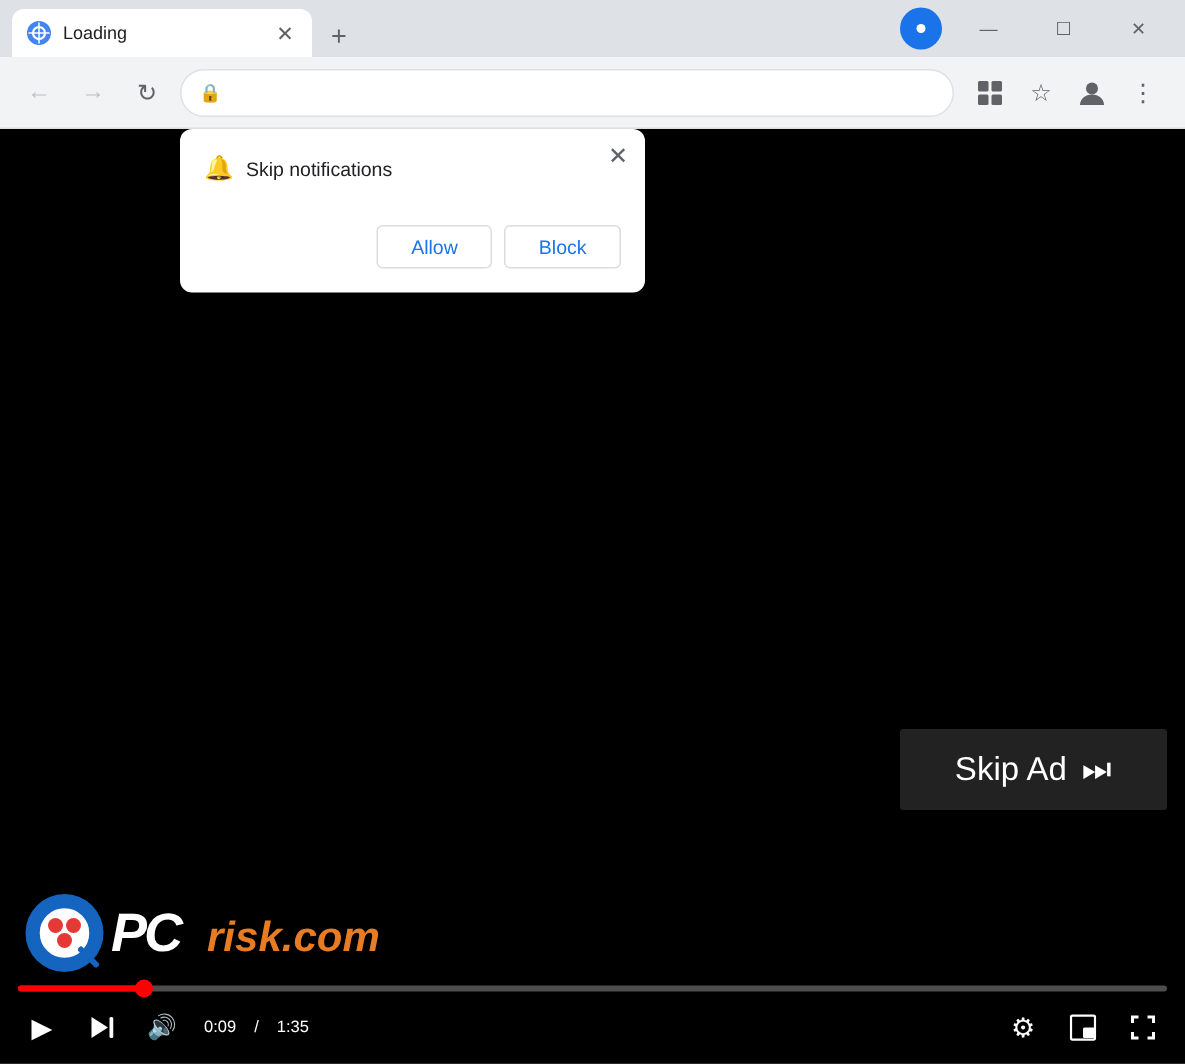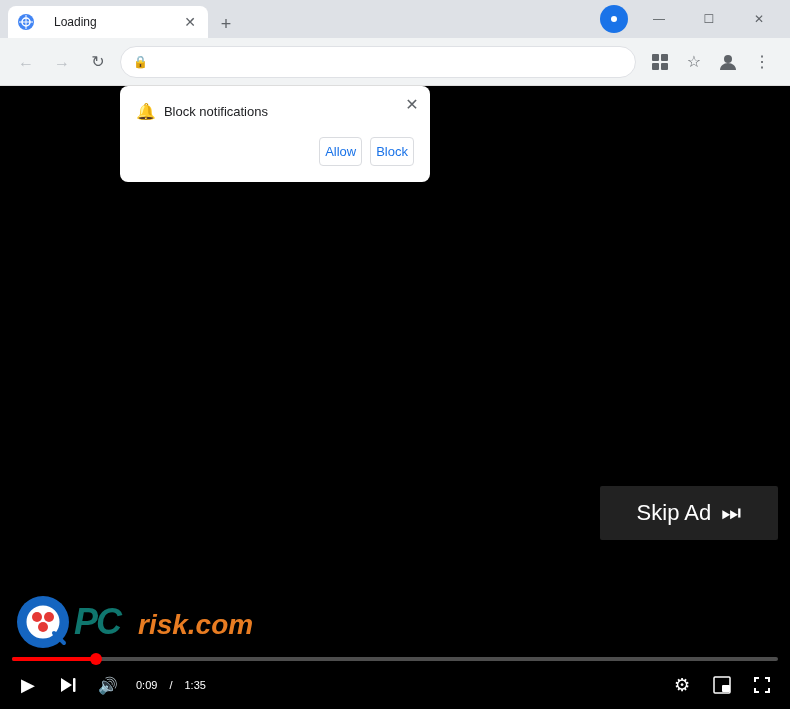--- a/index.html
+++ b/index.html
@@ -42,21 +42,21 @@
 
     .tab {
       background: #fff;
       height: 32px;
       min-width: 200px;
       max-width: 240px;
       border-radius: 8px 8px 0 0;
       display: flex;
       align-items: center;
       padding: 0 10px;
-      gap: 20px;
+      gap: 8px;
       font-size: 12px;
       color: #202124;
       position: relative;
     }
 
     .tab-favicon {
       width: 16px;
       height: 16px;
       border-radius: 50%;
       background: #4285f4;
@@ -263,28 +263,29 @@
       color: #202124;
     }
 
     .popup-buttons {
       display: flex;
       gap: 8px;
       justify-content: flex-end;
     }
 
     .popup-btn {
-      padding: 6px 5px;
+      padding: 6px 22px;
       border-radius: 4px;
       font-size: 13px;
       cursor: pointer;
       border: 1px solid #dadce0;
       background: #fff;
       color: #1a73e8;
       font-weight: 500;
+      margin-top: 12px;
     }
 
     
     .skip-ad-btn {
       position: absolute;
       right: 12px;
       top: 400px;
       background: rgba(40,40,40,0.85);
       color: #fff;
       padding: 14px 37px;
@@ -445,21 +446,21 @@
       <div class="toolbar-icon-btn">⋮</div>
     </div>
   </div>
 
   <div class="page-content">
 
     <div class="notification-popup">
       <div class="popup-close">✕</div>
       <div class="popup-notification-row">
         <span class="bell-icon">🔔</span>
-        <span class="popup-notification-text">Block notifications</span>
+        <span class="popup-notification-text">Skip notifications</span>
       </div>
       <div class="popup-buttons">
         <button class="popup-btn">Allow</button>
         <button class="popup-btn">Block</button>
       </div>
     </div>
 
     <div class="skip-ad-btn">
       <span>Skip Ad</span>
       <span>⏭</span>
@@ -473,21 +474,21 @@
         <circle cx="27" cy="27" r="18" fill="#fff"></circle>
 
         <circle cx="21" cy="22" r="5" fill="#e53935"></circle>
         <circle cx="33" cy="22" r="5" fill="#e53935"></circle>
         <circle cx="27" cy="32" r="5" fill="#e53935"></circle>
 
         <line x1="38" y1="38" x2="48" y2="48" stroke="#1565c0" stroke-width="4" stroke-linecap="round"></line>
         <circle cx="27" cy="27" r="18" fill="none" stroke="#1565c0" stroke-width="3"></circle>
       </svg>
       <div style="display:flex;align-items:baseline;">
-        <span style="font-size:36px;font-weight:900;font-style:italic;color:#0f766e;letter-spacing:-2px;font-family:Arial,sans-serif;">PC</span>
+        <span style="font-size:36px;font-weight:900;font-style:italic;color:#ffffff;letter-spacing:-2px;font-family:Arial,sans-serif;">PC</span>
         <span style="font-size:28px;font-weight:700;font-style:italic;color:#e87c22;font-family:Arial,sans-serif;margin-left:18px;">risk.com</span>
       </div>
     </div>
 
     <div class="video-controls">
       <div class="progress-bar">
         <div class="progress-fill" style="width: 11%;">
           <div class="progress-dot"></div>
         </div>
       </div>

